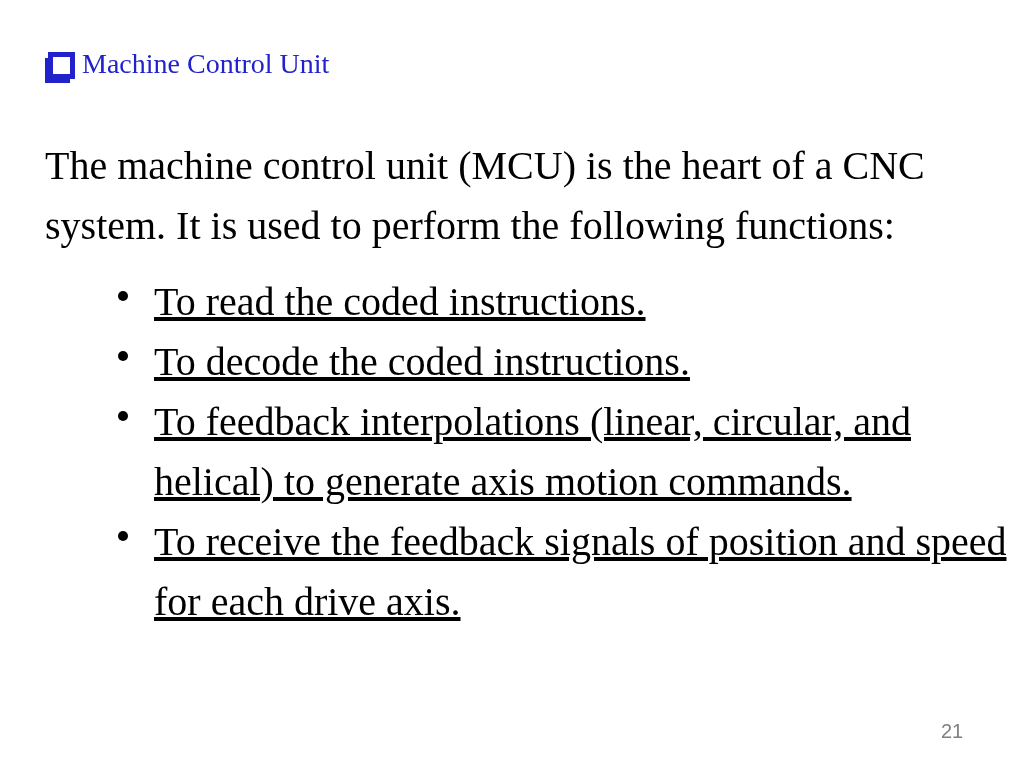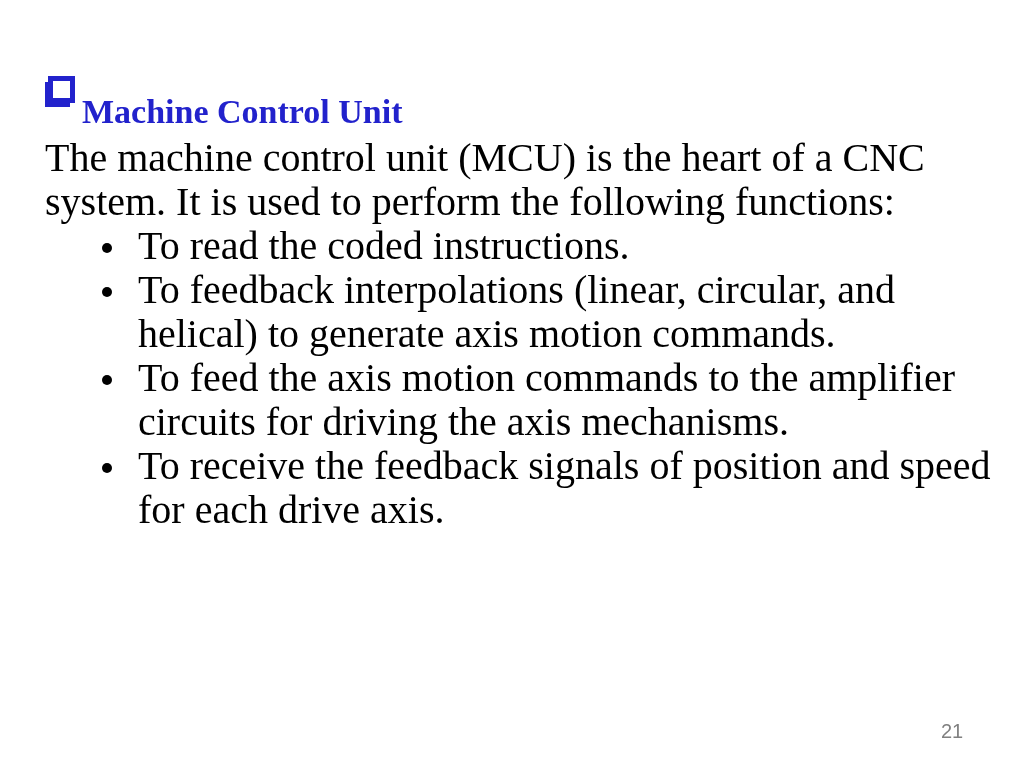--- a/index.html
+++ b/index.html
@@ -28,41 +28,41 @@
   .title-square {
     flex: 0 0 auto;
     width: 17px;
     height: 17px;
     border: 5px solid #2222CC;
     background: #ffffff;
     box-shadow: -4px 5px 0 -1px #2222CC;
     margin-top: 2px;
   }
   .title-text {
-    font-size: 34px;
-    font-weight: bold;
+    font-size: 28px;
+    font-weight: normal;
     line-height: 48px;
     white-space: pre;
-    margin-top: 48px;
   }
   .body-block {
     position: absolute;
     left: 45px;
     top: 136px;
     width: 960px;
     font-size: 40px;
-    line-height: 44px;
+    line-height: 60px;
   }
   .para {
     white-space: pre;
   }
   ul.bullets {
     list-style: none;
-    margin: 0;
+    margin: 16px;
     padding: 0;
+    text-decoration: underline;
   }
   ul.bullets li {
     position: relative;
     padding-left: 93px;
     white-space: pre;
   }
   .dot {
     position: absolute;
     left: 57px;
     top: 19px;
@@ -90,24 +90,23 @@
   <div class="title-row">
     <span class="title-square"></span>
     <span class="title-text">Machine Control Unit</span>
   </div>
 
   <div class="body-block">
     <div class="para">The machine control unit (MCU) is the heart of a CNC
 system. It is used to perform the following functions:</div>
     <ul class="bullets">
       <li><span class="dot"></span><span>To read the coded instructions.</span></li>
+      <li><span class="dot"></span><span>To decode the coded instructions.</span></li>
       <li><span class="dot"></span><span>To feedback interpolations (linear, circular, and
 helical) to generate axis motion commands.</span></li>
-      <li><span class="dot"></span><span>To feed the axis motion commands to the amplifier
-circuits for driving the axis mechanisms.</span></li>
       <li><span class="dot"></span><span>To receive the feedback signals of position and speed
 for each drive axis.</span></li>
     </ul>
   </div>
 
   <div class="page-num">21</div>
 
 </div>
 
 </body></html>

